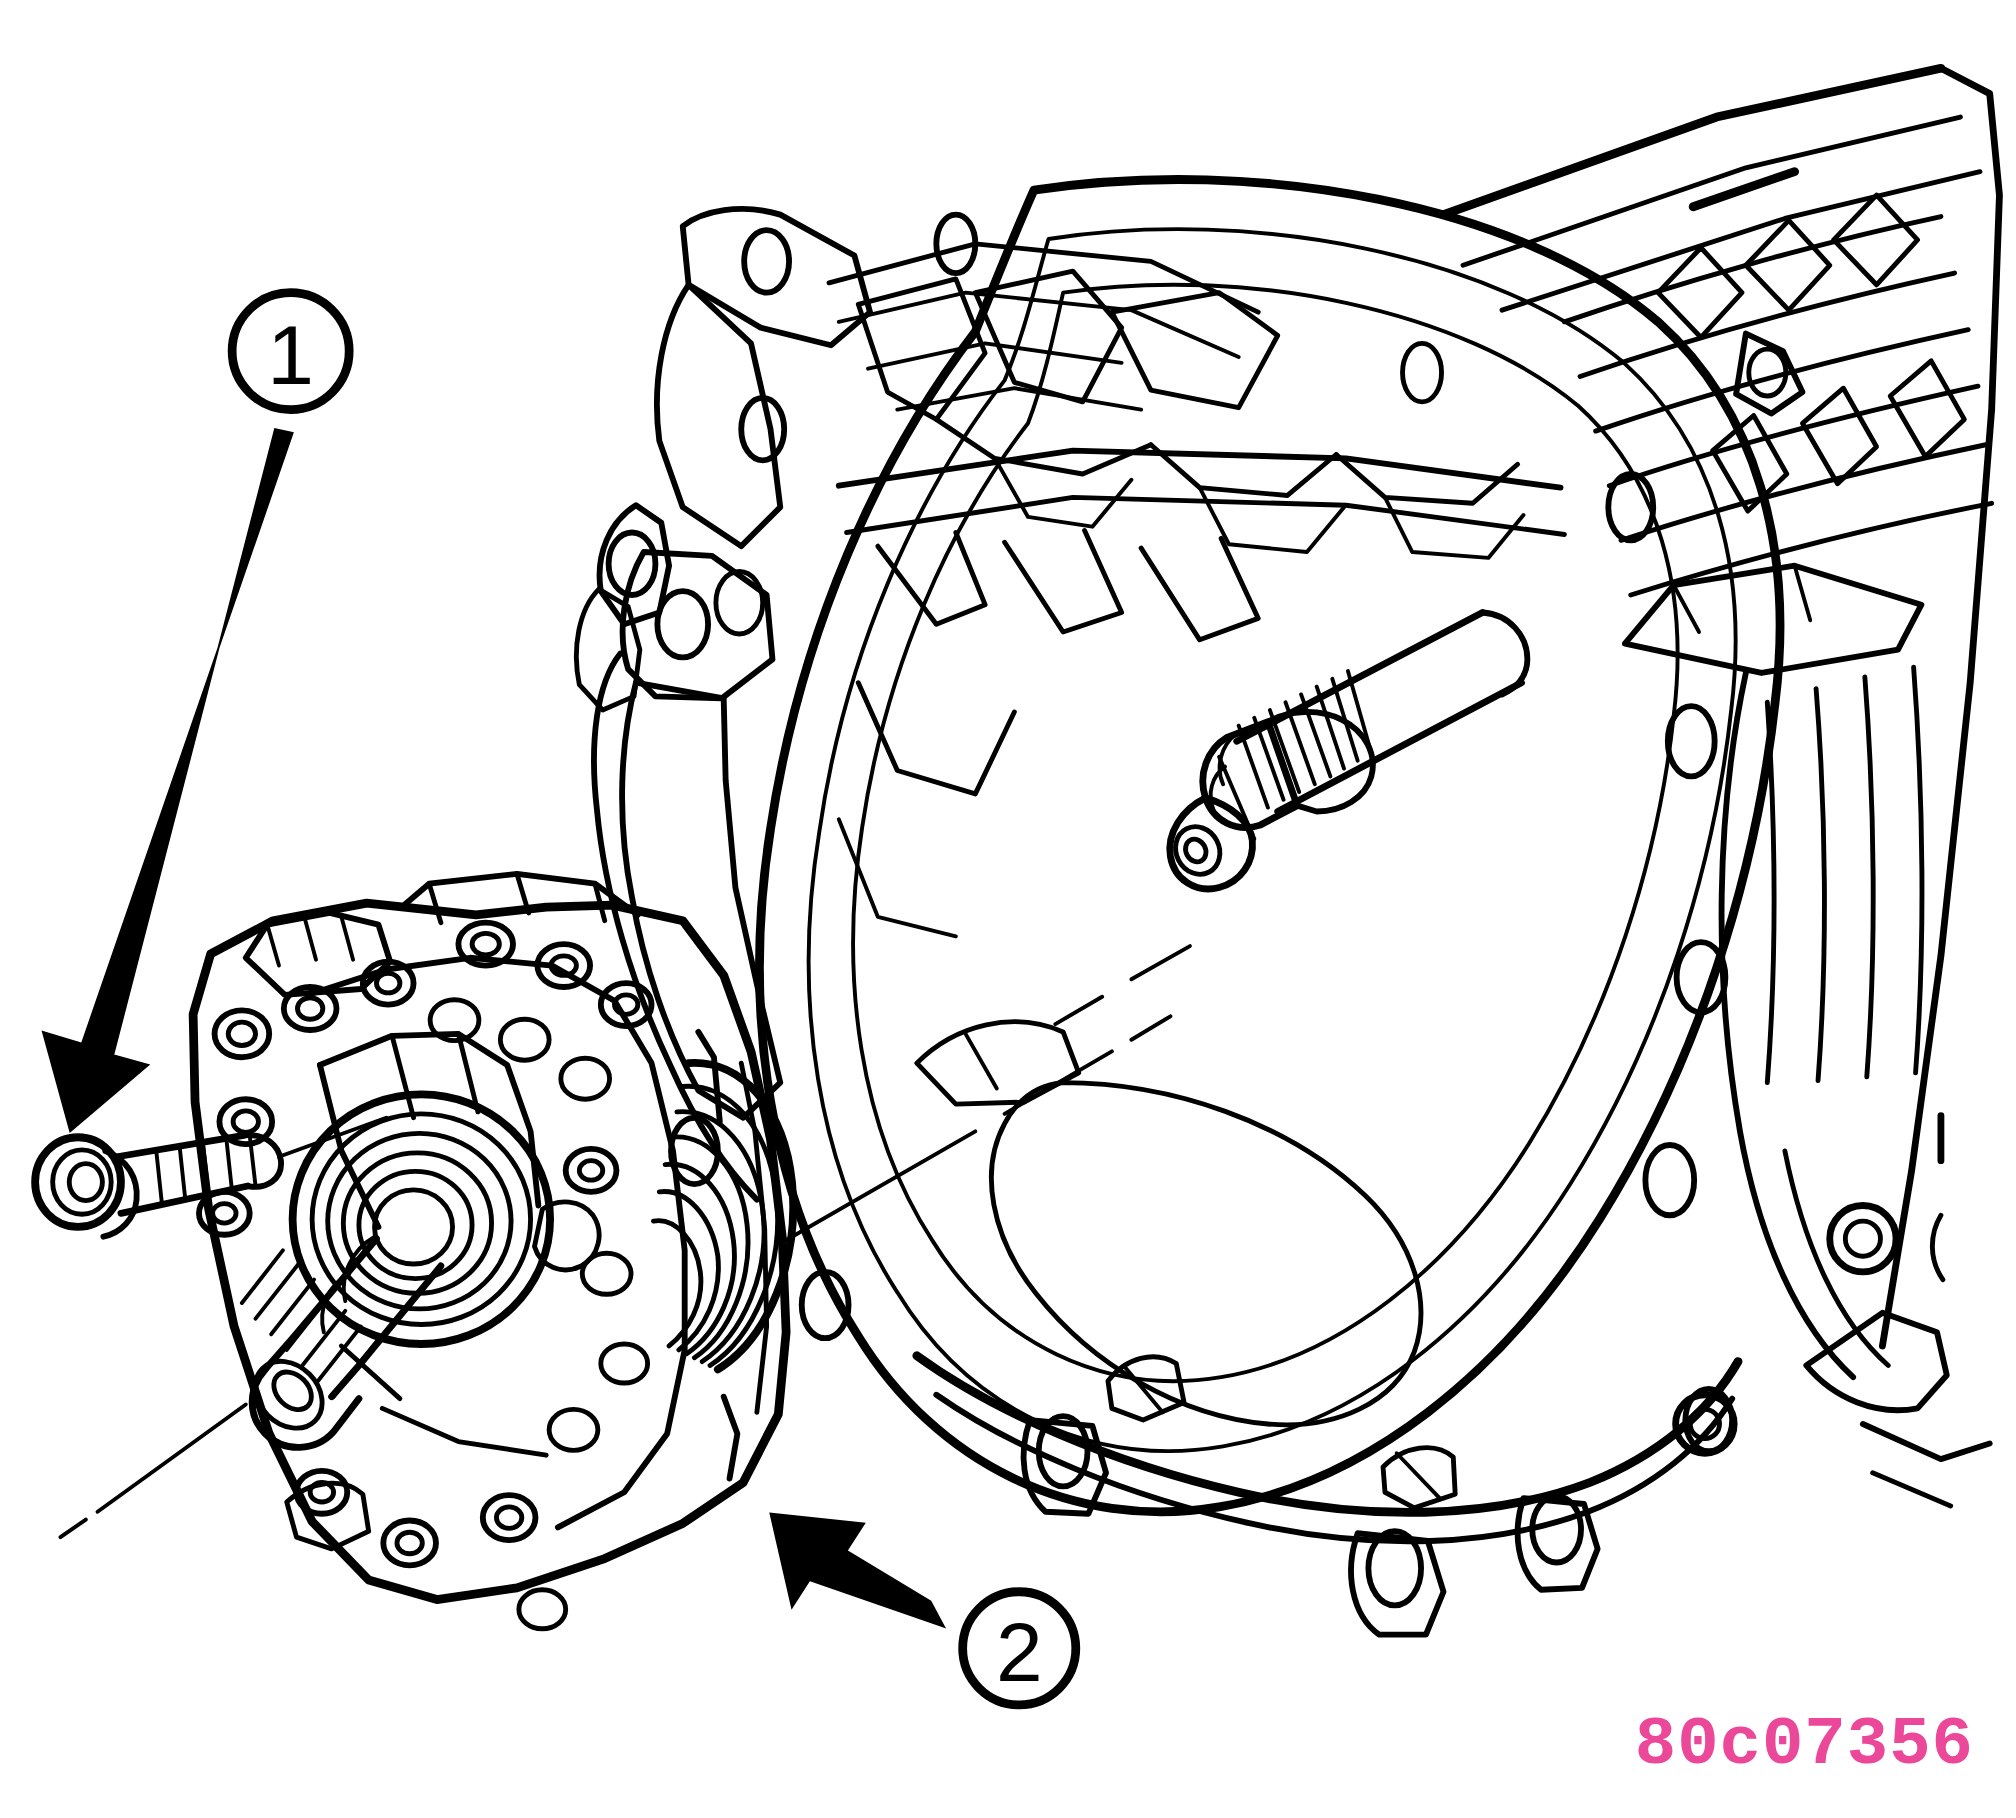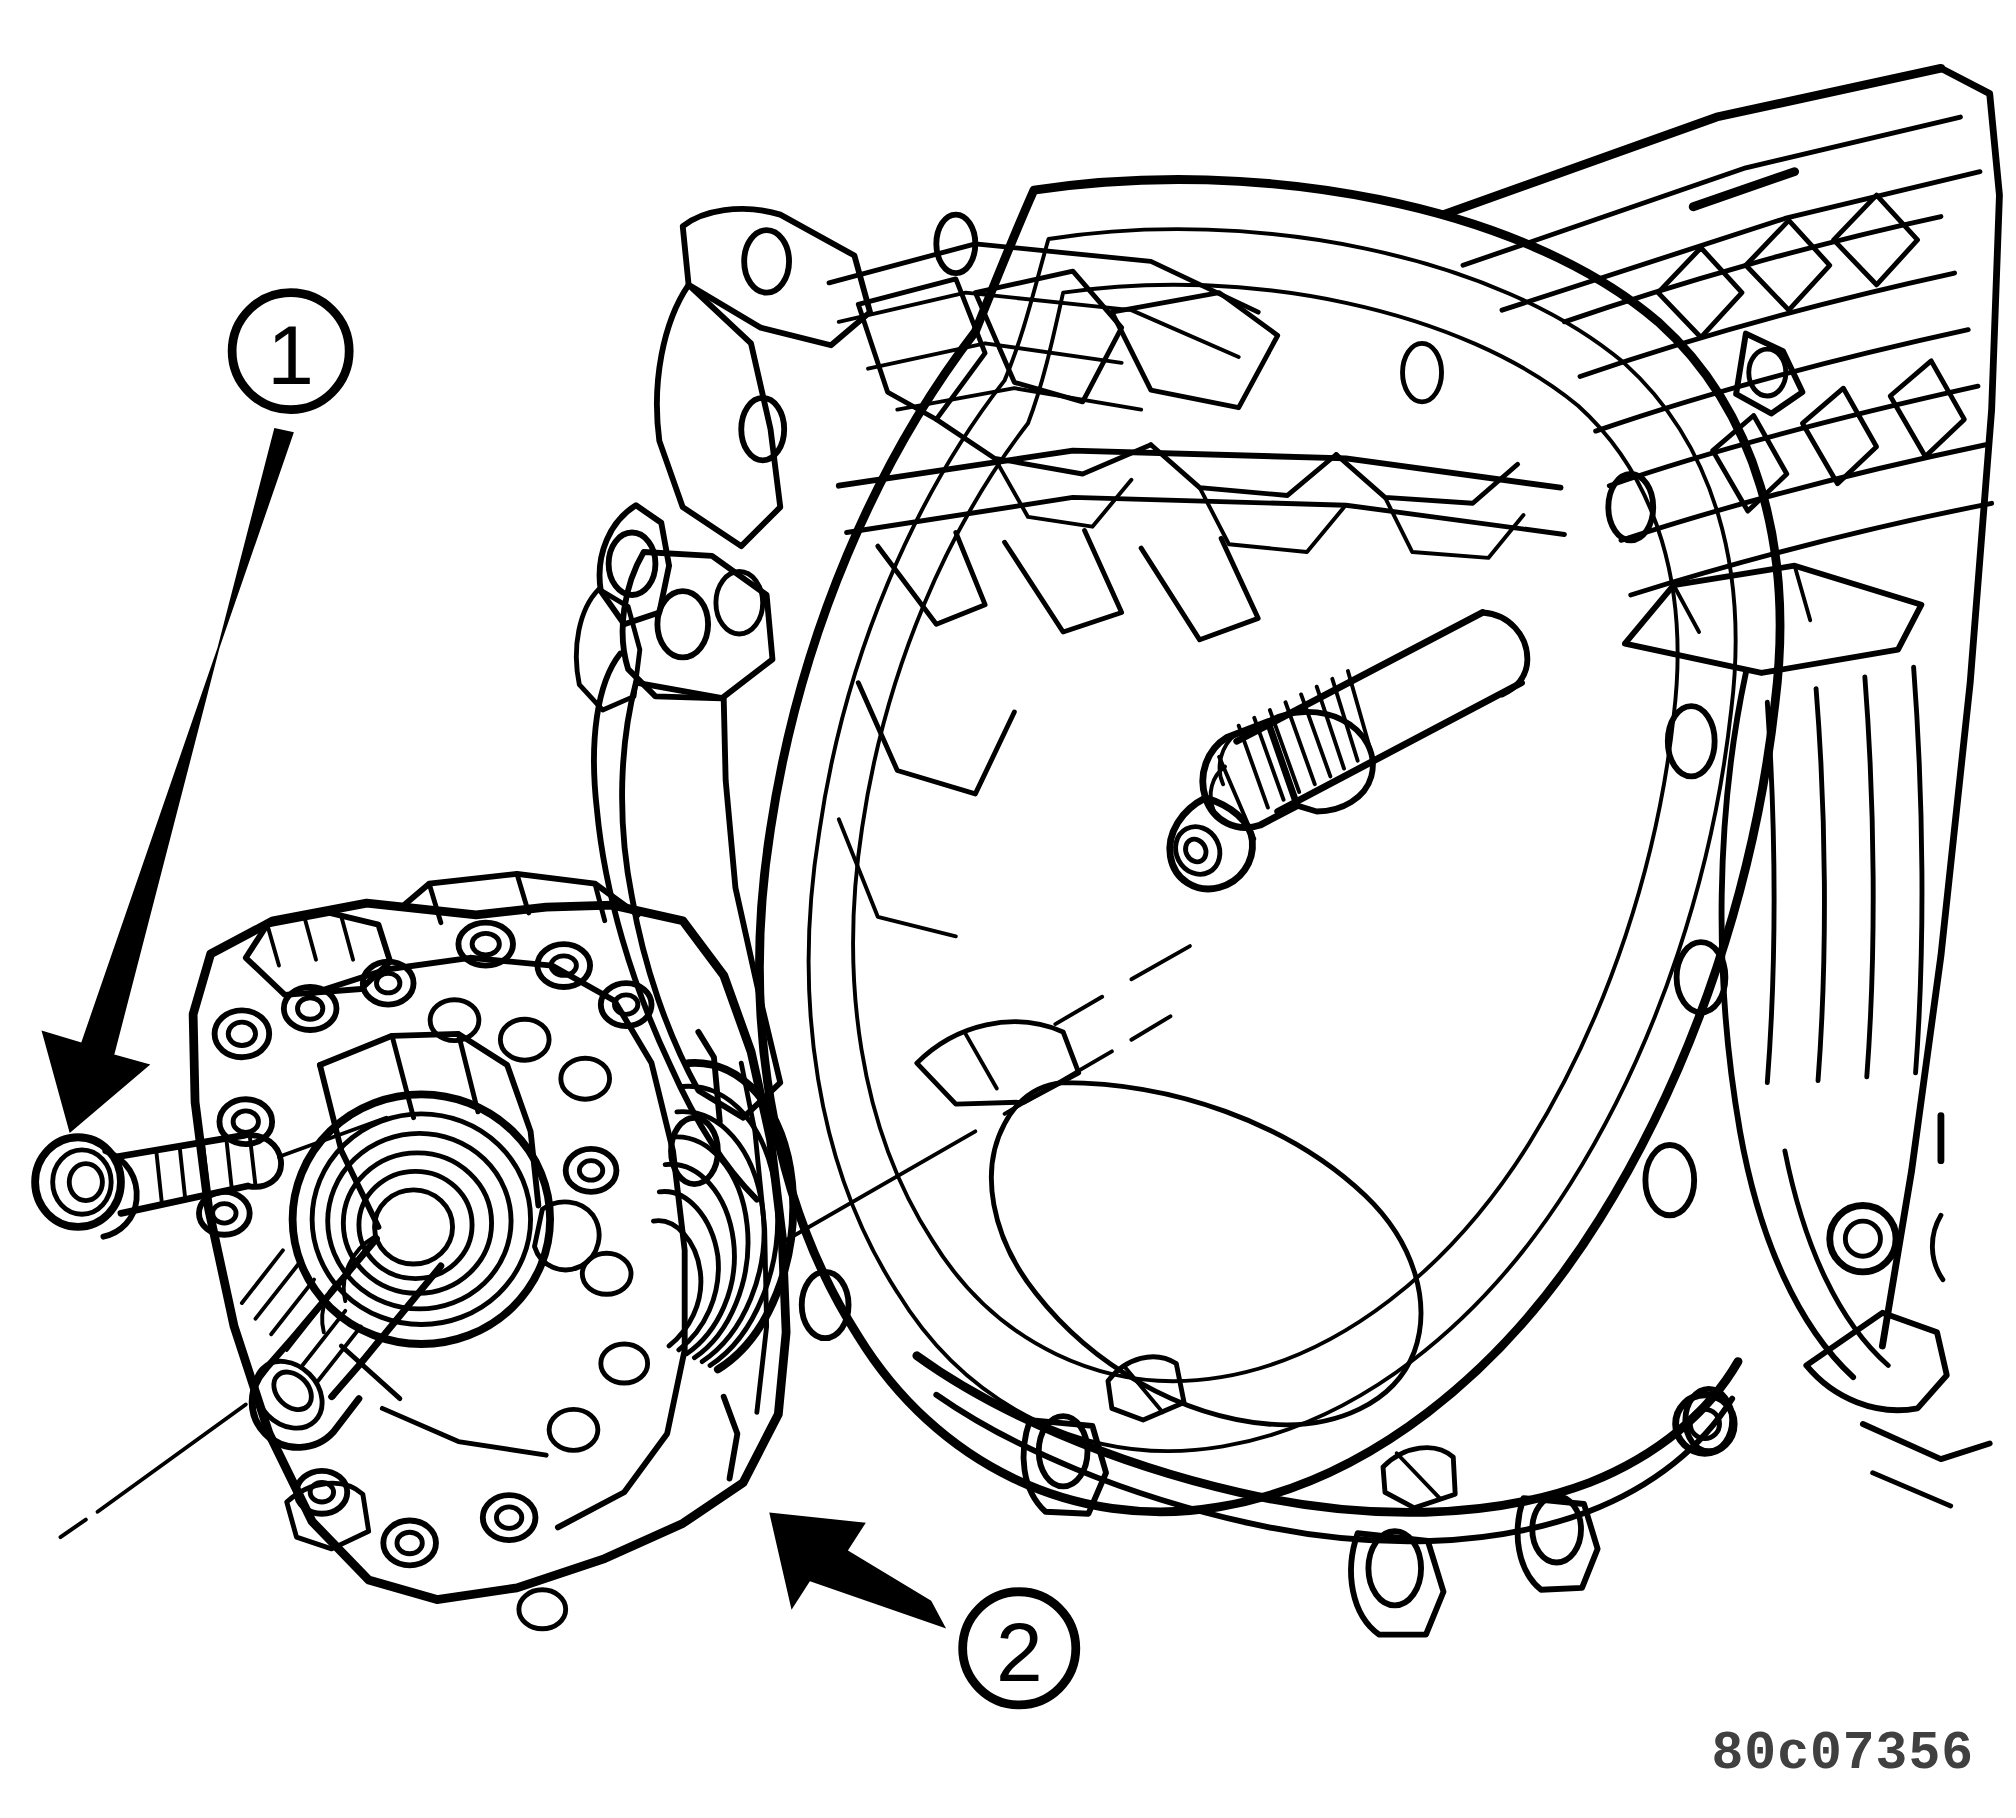--- a/index.html
+++ b/index.html
@@ -24,24 +24,24 @@
   #figure-svg {
     display: block;
     width: 2017px;
     height: 1819px;
   }
   .fig-id {
     position: absolute;
     right: 43px;
     bottom: 35px;
     font-family: "Liberation Mono", monospace;
-    font-size: 53px;
+    font-size: 69px;
     font-weight: 700;
     letter-spacing: 1px;
-    color: #404040;
+    color: #ec4899;
     white-space: nowrap;
   }
   .callout-num {
     font-family: "Liberation Sans", sans-serif;
     font-weight: 400;
     font-size: 86px;
     fill: #000000;
     text-anchor: middle;
     dominant-baseline: central;
   }

